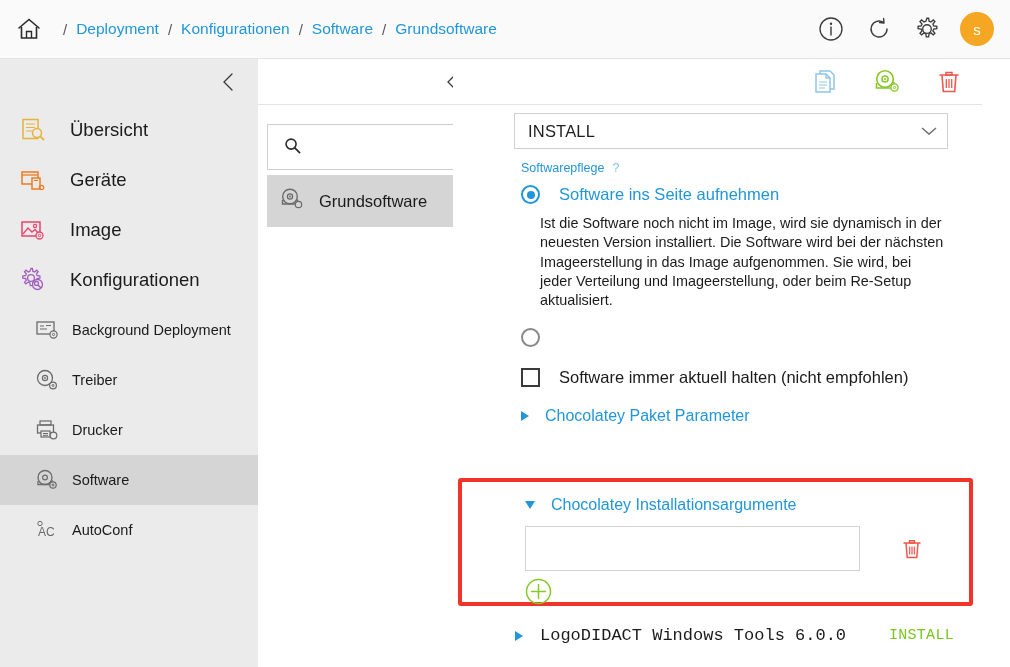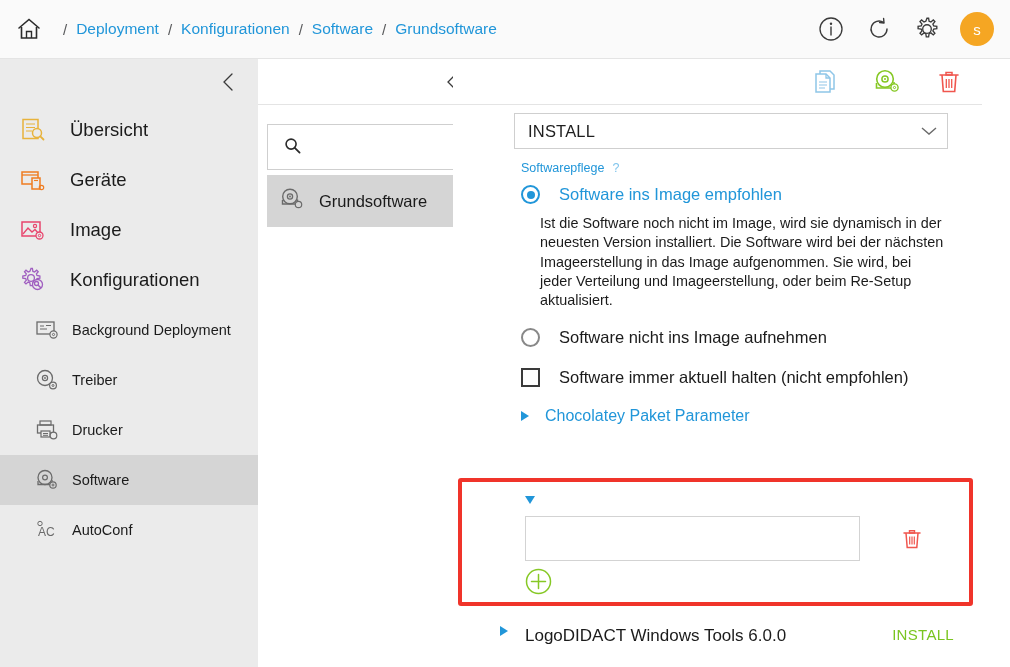--- a/index.html
+++ b/index.html
@@ -116,21 +116,21 @@
   .arg-input {
     width: 335px; height: 45px; border:1px solid #d3d3d3; outline:0; background:#fff;
     font-size:14px; padding: 0 8px; font-family:"Liberation Sans", sans-serif;
   }
   .arg-del { margin-left: 38px; cursor:pointer; width:28px;height:28px;display:flex;align-items:center;justify-content:center;}
   .add-btn { margin: 7px 0 0 63px; width: 27px; height: 27px; cursor: pointer; }
 
   .gotolink { display:flex; align-items:center; margin: 22px 0 0 68px; cursor:pointer; }
   .gotolink .gl-txt { font-size: 15.5px; color:#2196d9; margin-left: 18px; }
 
-  .pkg-row { display:flex; margin: 21px 14px 0 47px; cursor:pointer; }
+  .pkg-row { display:flex; align-items:center; margin: 21px 14px 0 62px; cursor:pointer;font-family:Liberation Mono, monospace; }
   .pkg-row .pkg-name { font-size: 17px; color:#1b1b1b; margin-left: 17px; }
   .pkg-row .pkg-badge { margin-left:auto; font-size: 15px; color:#7ac520; letter-spacing:.3px; }
 </style>
 </head>
 <body>
 
 <div id="app">
 
   <div class="topbar">
     <div class="home-icon">
@@ -372,43 +372,43 @@
         </span>
       </div>
 
       <div class="field-label">
         <span class="fl-txt">Softwarepflege</span>
         <span class="fl-help">?</span>
       </div>
 
       <div class="opt-row selected">
         <span class="radio-outer on"></span>
-        <span class="opt-lbl">Software ins Image empfohlen</span>
+        <span class="opt-lbl">Software ins Seite aufnehmen</span>
       </div>
 
       <div class="desc">Ist die Software noch nicht im Image, wird sie dynamisch in der neuesten Version installiert. Die Software wird bei der nächsten Imageerstellung in das Image aufgenommen. Sie wird, bei jeder Verteilung und Imageerstellung, oder beim Re-Setup aktualisiert.</div>
 
       <div class="opt-row" style="margin-top:18px;">
         <span class="radio-outer"></span>
-        <span class="opt-lbl">Software nicht ins Image aufnehmen</span>
       </div>
 
       <div class="opt-row" style="margin-top:21px;">
         <span class="cbox"></span>
         <span class="opt-lbl">Software immer aktuell halten (nicht empfohlen)</span>
       </div>
 
       <div class="disclosure" style="margin-top:20px;">
         <span class="tri-right"></span>
         <span class="dtxt">Chocolatey Paket Parameter</span>
       </div>
 
       <div class="redbox">
         <div class="disclosure">
           <span class="tri-down"></span>
+          <span class="dtxt">Chocolatey Installationsargumente</span>
         </div>
         <div class="arg-row">
           <input class="arg-input" type="text" placeholder="" style="">
           <span class="arg-del">
             <svg width="22" height="24" viewBox="0 0 22 24">
                 <path d="M3 6 H19" stroke="#f0564e" stroke-width="1.5" stroke-linecap="round"></path>
                 <path d="M8.5 3.8 H13.5 V6 H8.5 Z" fill="none" stroke="#f0564e" stroke-width="1.4"></path>
                 <path d="M5 6 L6.2 20.5 H15.8 L17 6" fill="none" stroke="#f0564e" stroke-width="1.5"></path>
                 <path d="M8.7 9.5 V17.5 M11 9.5 V17.5 M13.3 9.5 V17.5" stroke="#f0564e" stroke-width="1.2"></path>
               </svg>

